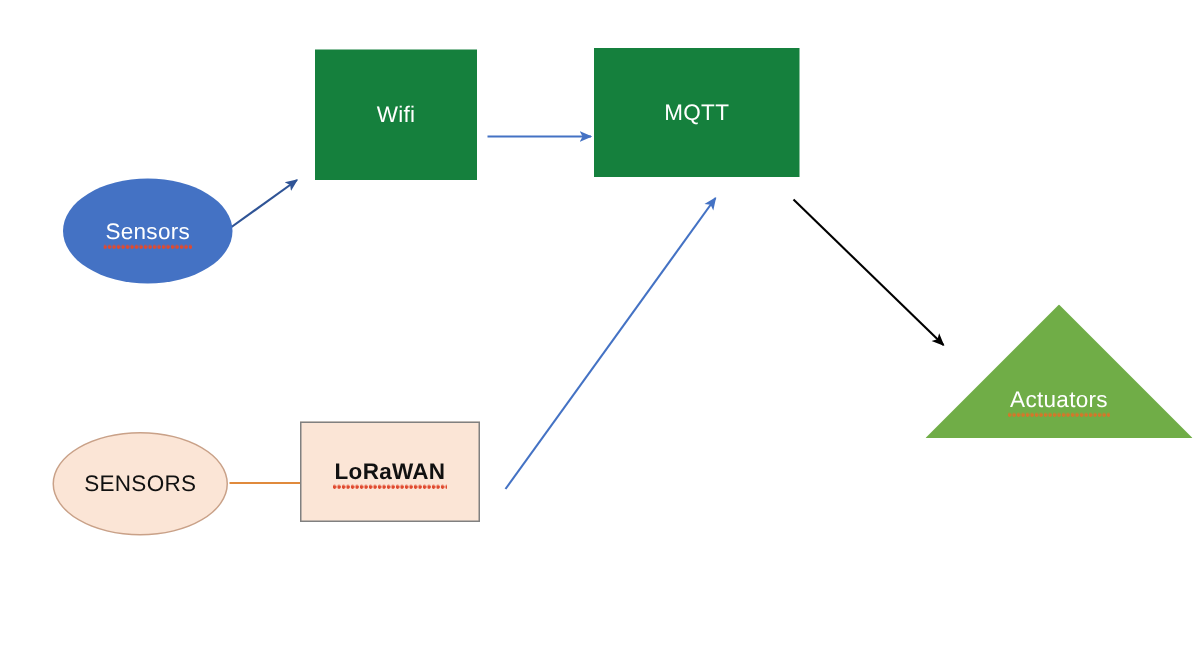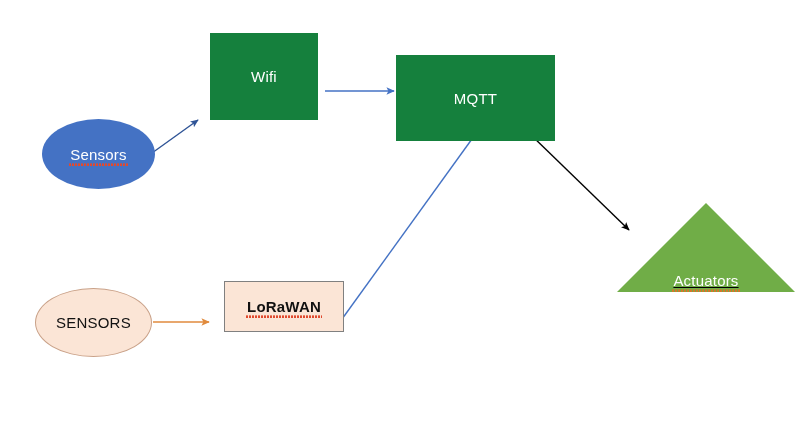--- a/index.html
+++ b/index.html
@@ -123,32 +123,32 @@
   </svg>
 
   <div class="node ellipse-blue" style="left:42px; top:119px; width:113px; height:70px;">
     <span class="node-label spell" style="--sq:#E04A2F;">Sensors</span>
   </div>
 
   <div class="node rect-blue" style="left:210px; top:33px; width:108px; height:87px;">
     <span class="node-label">Wifi</span>
   </div>
 
-  <div class="node rect-blue" style="left:396px; top:32px; width:159px; height:86px;margin-top:23px;">
+  <div class="node rect-blue" style="left:396px; top:32px; width:137px; height:86px;">
     <span class="node-label">MQTT</span>
   </div>
 
   <div class="node ellipse-peach" style="left:35px; top:288px; width:117px; height:69px;">
     <span class="node-label">SENSORS</span>
   </div>
 
-  <div class="node rect-peach" style="left:224px; top:281px; width:120px; height:51px;">
+  <div class="node rect-peach" style="left:200px; top:281px; width:120px; height:67px;">
     <span class="node-label spell" style="--sq:#E04A2F;">LoRaWAN</span>
   </div>
 
-  <div class="node triangle-green" style="left:617px; top:203px; width:178px; height:89px; align-items:flex-end; justify-content:center; padding-bottom:4px;text-decoration:underline;">
+  <div class="node triangle-green" style="left:617px; top:203px; width:178px; height:89px; align-items:flex-end; justify-content:center; padding-bottom:18px;">
     <svg width="178" height="89" viewBox="0 0 178 89">
       <polygon points="89,0 178,89 0,89" fill="#70AD47"></polygon>
     </svg>
     <span class="node-label spell" style="--sq:#D4772A;">Actuators</span>
   </div>
 
 </div>
 
 </body></html>

